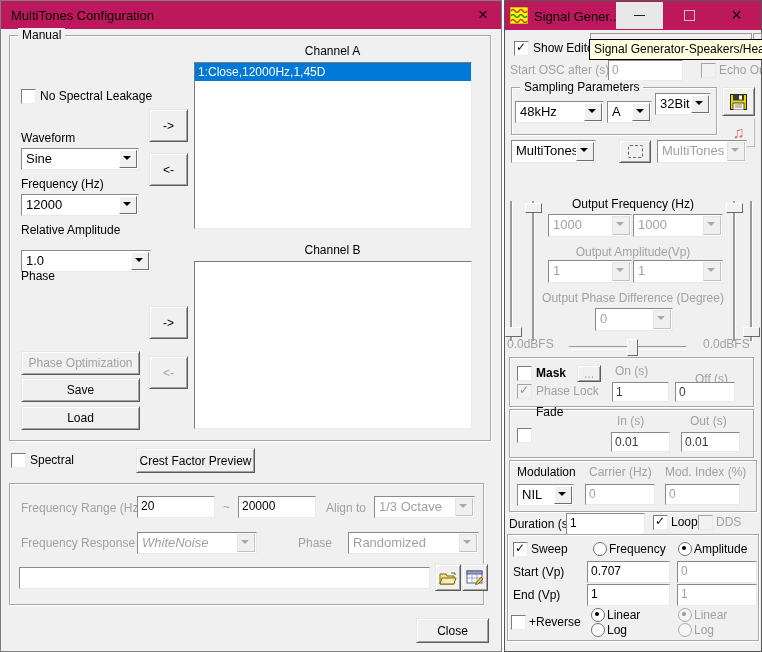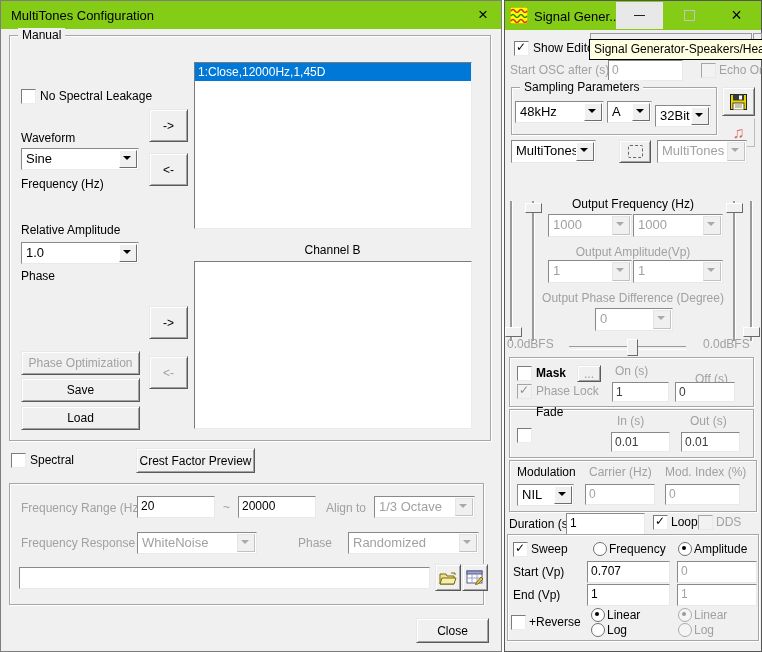--- a/index.html
+++ b/index.html
@@ -1,19 +1,19 @@
 <!DOCTYPE html>
 <html><head>
 <meta charset="utf-8">
 <style>
   html,body{margin:0;padding:0;background:#fff;}
   #screen{position:relative;width:762px;height:652px;overflow:hidden;background:#fff;
           font-family:"Liberation Sans","DejaVu Sans",sans-serif;color:#000;}
   .dlg{position:absolute;background:#f0f0f0;}
-  .titlebar{position:absolute;left:0;top:0;right:0;background:#84cc16;}
+  .titlebar{position:absolute;left:0;top:0;right:0;background:#be185d;}
   .title{position:absolute;font-size:13px;white-space:nowrap;}
   .tbbtn{position:absolute;display:flex;align-items:center;justify-content:center;}
   .lbl{position:absolute;font-size:12px;white-space:nowrap;line-height:13px;}
   .dis{color:#a1a1a1 !important;}
   .dark{color:#3a3a3a !important;}
   .ctr{text-align:center;}
   .groupbox{position:absolute;border:1px solid #a6a6a6;box-shadow:inset 1px 1px 0 #fff,1px 1px 0 #fff;}
   .grouplabel{position:absolute;top:-8px;left:8px;background:#f0f0f0;padding:0 4px;font-size:12px;line-height:15px;white-space:nowrap;}
   .btn{position:absolute;background:#f0f0f0;border:1px solid;border-color:#e8e8e8 #5a5a5a #5a5a5a #e8e8e8;
        box-shadow:inset 1px 1px 0 #fff,inset -1px -1px 0 #a2a2a2;font-size:12px;
@@ -56,40 +56,45 @@
   <div class="dlg" style="left:0;top:0;width:500px;height:650px;border:1px solid #7e7e7e;">
     <div class="titlebar" style="height:28px;">
       <div class="title" style="left:10px;top:7px;">MultiTones Configuration</div>
       <div class="tbbtn" style="right:4px;top:2px;width:28px;height:24px;font-size:17px;">×</div>
     </div>
 
     <div class="groupbox" style="left:8px;top:34px;width:480px;height:404px;">
       <span class="grouplabel">Manual</span>
     </div>
 
+    <div class="lbl ctr" style="left:193px;top:44px;width:277px;">Channel A</div>
     <div class="listbox" style="left:193px;top:61px;width:276px;height:165px;">
       <div class="listitem sel">1:Close,12000Hz,1,45D</div>
     </div>
 
     <span class="cb" style="left:20px;top:88px;"></span>
     <div class="lbl" style="left:39px;top:89px;">No Spectral Leakage</div>
 
     <div class="btn" style="left:148px;top:108px;width:37px;height:31px;">-&gt;</div>
     <div class="btn" style="left:148px;top:152px;width:37px;height:31px;">&lt;-</div>
 
     <div class="lbl" style="left:20px;top:131px;">Waveform</div>
     <div class="combo" style="left:20px;top:147px;width:116px;height:20px;">
       <span class="val">Sine</span>
       <span class="arr"></span>
     </div>
 
     <div class="lbl" style="left:20px;top:177px;">Frequency (Hz)</div>
+    <div class="combo" style="left:20px;top:193px;width:116px;height:20px;">
+      <span class="val">12000</span>
+      <span class="arr"></span>
+    </div>
 
     <div class="lbl" style="left:20px;top:223px;">Relative Amplitude</div>
-    <div class="combo" style="left:20px;top:241px;width:116px;height:20px;">
+    <div class="combo" style="left:20px;top:249px;width:116px;height:20px;padding-left:12px;">
       <span class="val">1.0</span>
       <span class="arr"></span>
     </div>
 
     <div class="lbl" style="left:20px;top:269px;">Phase</div>
 
     <div class="lbl ctr" style="left:193px;top:243px;width:277px;">Channel B</div>
     <div class="listbox" style="left:193px;top:260px;width:276px;height:166px;"></div>
 
     <div class="btn" style="left:148px;top:305px;width:37px;height:31px;">-&gt;</div>
@@ -109,21 +114,21 @@
     <div class="field" style="left:136px;top:495px;width:70px;height:16px;">20</div>
     <div class="lbl dis" style="left:222px;top:500px;">~</div>
     <div class="field" style="left:237px;top:495px;width:70px;height:16px;">20000</div>
     <div class="lbl dis" style="left:325px;top:501px;">Align to</div>
     <div class="combo disabled" style="left:373px;top:495px;width:99px;height:20px;">
       <span class="val">1/3 Octave</span>
       <span class="arr"></span>
     </div>
 
     <div class="lbl dis" style="left:20px;top:536px;">Frequency Response</div>
-    <div class="combo disabled" style="left:136px;top:531px;width:118px;height:20px;">
+    <div class="combo disabled" style="left:136px;top:531px;width:118px;height:20px;font-style:italic;">
       <span class="val">WhiteNoise</span>
       <span class="arr"></span>
     </div>
     <div class="lbl dis" style="left:297px;top:536px;">Phase</div>
     <div class="combo disabled" style="left:347px;top:531px;width:129px;height:20px;">
       <span class="val">Randomized</span>
       <span class="arr"></span>
     </div>
 
     <div class="field" style="left:18px;top:566px;width:403px;height:16px;"></div>
@@ -183,21 +188,21 @@
       <span class="grouplabel">Sampling Parameters</span>
     </div>
     <div class="combo" style="left:10px;top:100px;width:87px;height:20px;">
       <span class="val">48kHz</span>
       <span class="arr"></span>
     </div>
     <div class="combo" style="left:102px;top:100px;width:43px;height:20px;">
       <span class="val">A</span>
       <span class="arr"></span>
     </div>
-    <div class="combo" style="left:150px;top:104px;width:54px;height:20px;text-decoration:underline;">
+    <div class="combo" style="left:150px;top:92px;width:54px;height:20px;text-decoration:underline;">
       <span class="val">32Bit</span>
       <span class="arr"></span>
     </div>
 
     <div class="btn" style="left:217px;top:86px;width:31px;height:27px;">
       <svg width="17" height="16" viewBox="0 0 17 16">
         <rect x="0.5" y="0.5" width="16" height="15" fill="#e8d800" stroke="#222"></rect>
         <rect x="3" y="0.5" width="11" height="6" fill="#3a3a3a"></rect>
         <rect x="9" y="1.5" width="3" height="4" fill="#fff"></rect>
         <rect x="3" y="9" width="11" height="7" fill="#fffbe0" stroke="#222" stroke-width="0.8"></rect>

